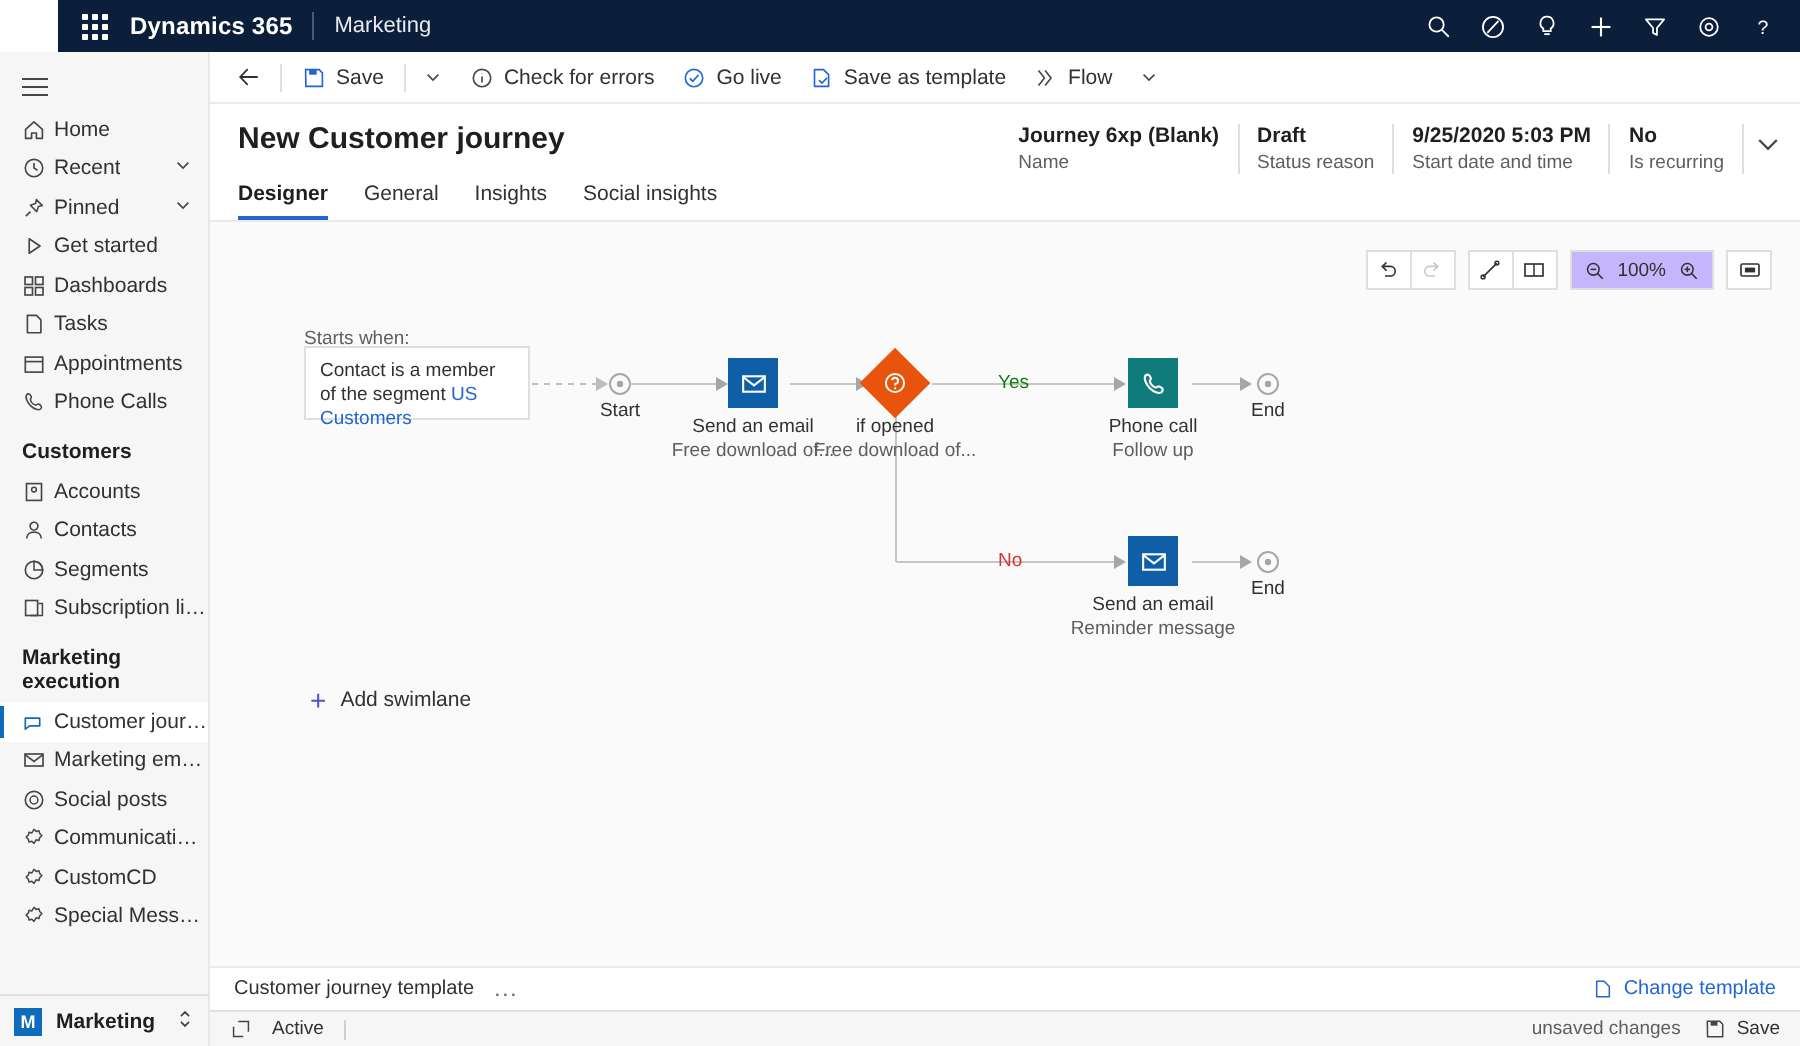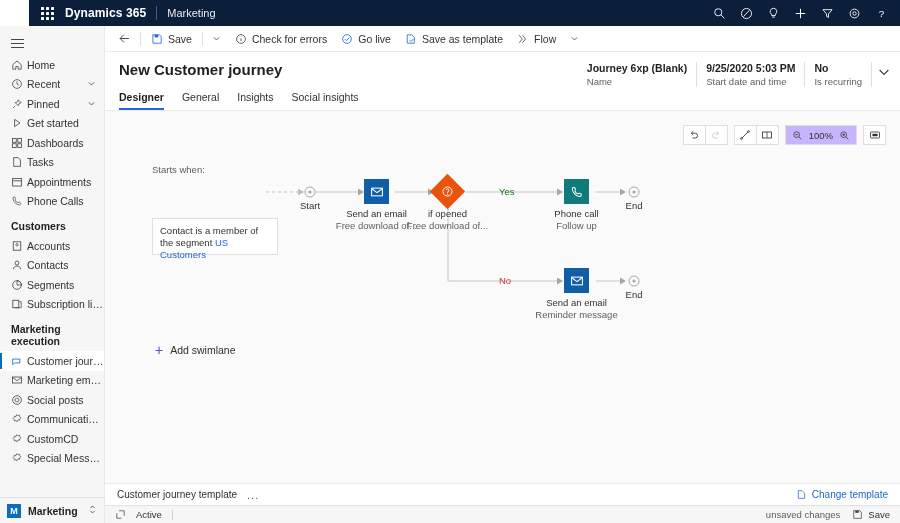--- a/index.html
+++ b/index.html
@@ -124,23 +124,23 @@
   .zoombox {
     display: flex; align-items: center; height: 20px; background: #c4b5fd;
     border: 1px solid #e1dfdd; margin-left: 6px; padding: 0 4px;
   }
   .zoombox .zb { width: 15px; display: flex; align-items: center; justify-content: center; cursor: pointer; }
   .zoomval { font-size: 9.5px; color: #323130; padding: 0 4px; }
 
   .flow { position: absolute; left: 0; top: 0; width: 795px; height: 372px; }
   .startswhen { position: absolute; left: 47px; top: 53px; font-size: 9.5px; color: #605e5c; }
   .trigcard {
-    position: absolute; left: 47px; top: 62px; width: 126px; height: 37px;
+    position: absolute; left: 47px; top: 62px; width: 113px; height: 37px;
     background: #ffffff; border: 1px solid #e1dfdd; padding: 6px 7px;
-    font-size: 9.5px; line-height: 12px; color: #323130; cursor: pointer; margin-top: 45px;
+    font-size: 9.5px; line-height: 12px; color: #323130; cursor: pointer;
   }
   .trigcard a { color: #2266d3; text-decoration: none; }
 
   .node { position: absolute; cursor: pointer; }
   .tile {
     width: 25px; height: 25px; display: flex; align-items: center; justify-content: center;
   }
   .tile.email { background: #0f5ea8; }
   .tile.phone { background: #107b7b; }
   .diamond {
@@ -524,20 +524,24 @@
       <div class="tab active">Designer</div>
       <div class="tab">General</div>
       <div class="tab">Insights</div>
       <div class="tab">Social insights</div>
     </div>
 
     <div class="hdrfields">
       <div class="hfield">
         <div class="hv">Journey 6xp (Blank)</div>
         <div class="hl">Name</div>
+      </div>
+      <div class="hfield">
+        <div class="hv">Draft</div>
+        <div class="hl">Status reason</div>
       </div>
       <div class="hfield">
         <div class="hv">9/25/2020 5:03 PM</div>
         <div class="hl">Start date and time</div>
       </div>
       <div class="hfield">
         <div class="hv">No</div>
         <div class="hl">Is recurring</div>
       </div>
       <div class="hdrchev">

